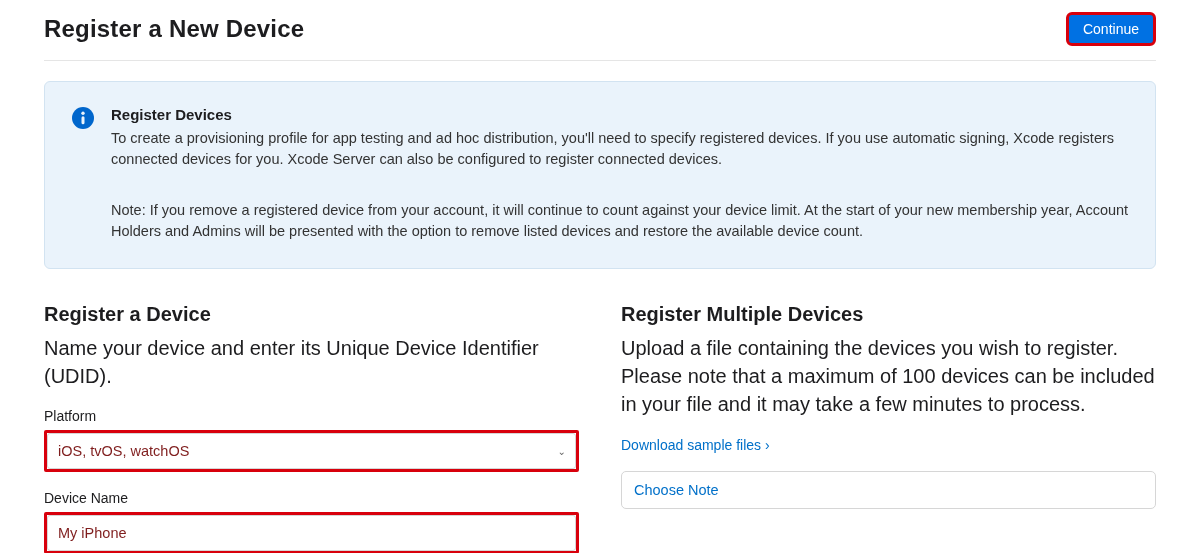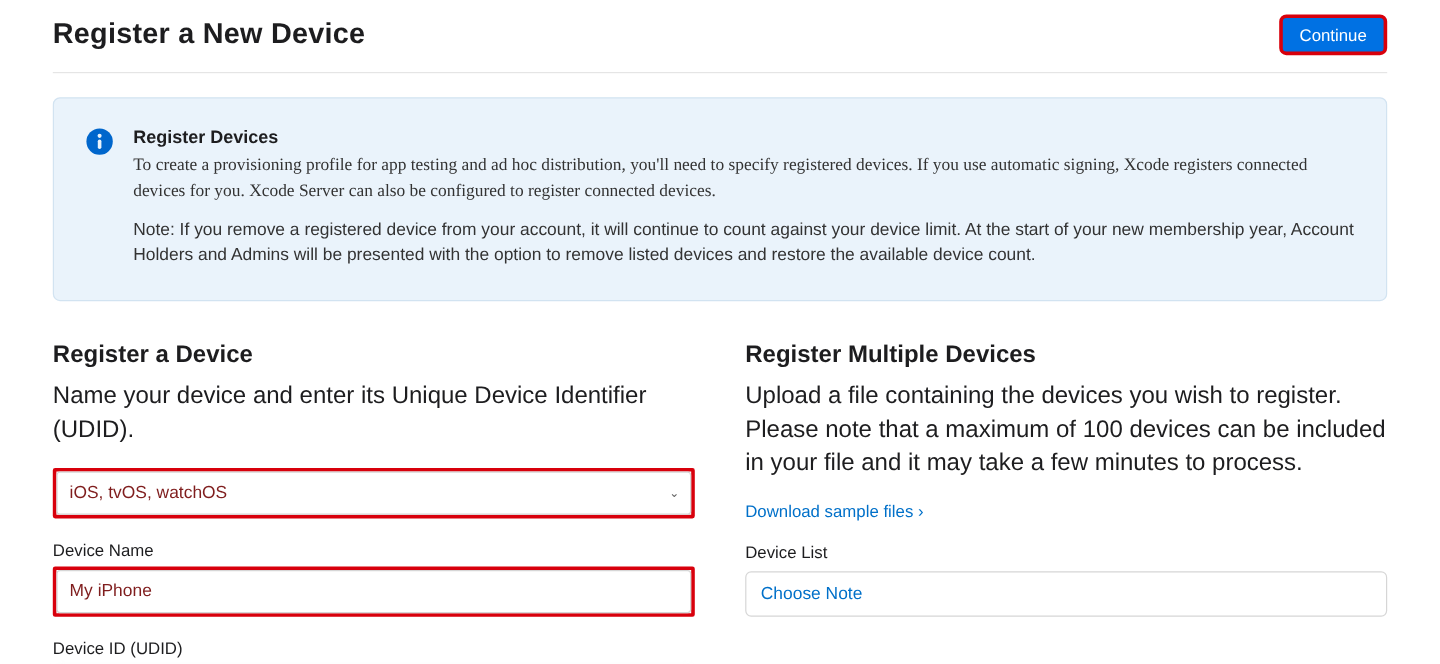--- a/index.html
+++ b/index.html
@@ -62,22 +62,21 @@
       color: #333;
       line-height: 1.45;
     }
     .info-title {
       font-weight: 600;
       margin-bottom: 2px;
       font-size: 15px;
       color: #1d1d1f;
     }
     .info-para1 {
-      margin-bottom: 12px;
-      font-family: Liberation Serif, serif;
+      margin-bottom: 30px;
     }
     .columns {
       display: flex;
       gap: 42px;
     }
     .col {
       flex: 1;
     }
     .section-title {
       font-size: 20px;
@@ -185,20 +184,21 @@
   </div>
 </div>
 
 <div class="columns">
 
   <div class="col">
     <h2 class="section-title">Register a Device</h2>
     <p class="section-desc">Name your device and enter its Unique Device Identifier (UDID).</p>
 
     <div class="field-group">
+      <label class="field-label">Platform</label>
       <div class="outlined-field select-wrap">
         <select>
           <option>iOS, tvOS, watchOS</option>
         </select>
         <span class="select-caret">⌄</span>
       </div>
     </div>
 
     <div class="field-group">
       <label class="field-label">Device Name</label>
@@ -213,17 +213,16 @@
         <input type="text" class="text-input blurred" value="a7f8c4f1e6bce817cc17ac4e9a6d1e0cce1c0f51fa5fbdfbcd" style="">
       </div>
     </div>
   </div>
 
   <div class="col">
     <h2 class="section-title">Register Multiple Devices</h2>
     <p class="section-desc">Upload a file containing the devices you wish to register. Please note that a maximum of 100 devices can be included in your file and it may take a few minutes to process.</p>
     <a class="download-link">Download sample files ›</a>
 
-    <label class="device-list-label">Device List</label>
     <button class="file-button">Choose Note</button>
   </div>
 
 </div>
 
 </body></html>

